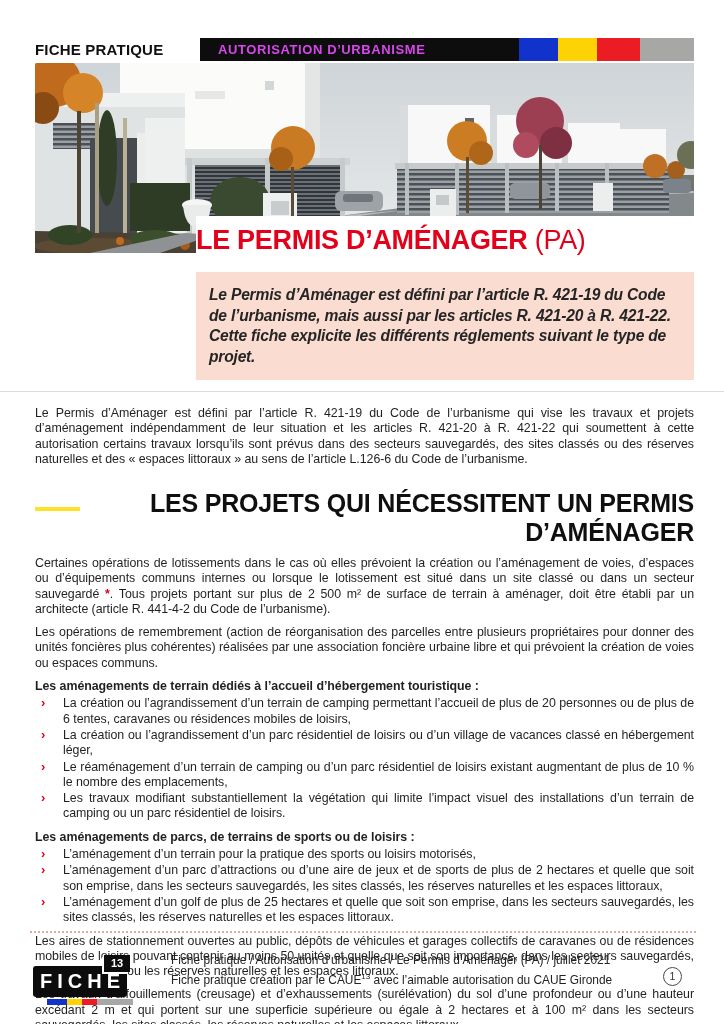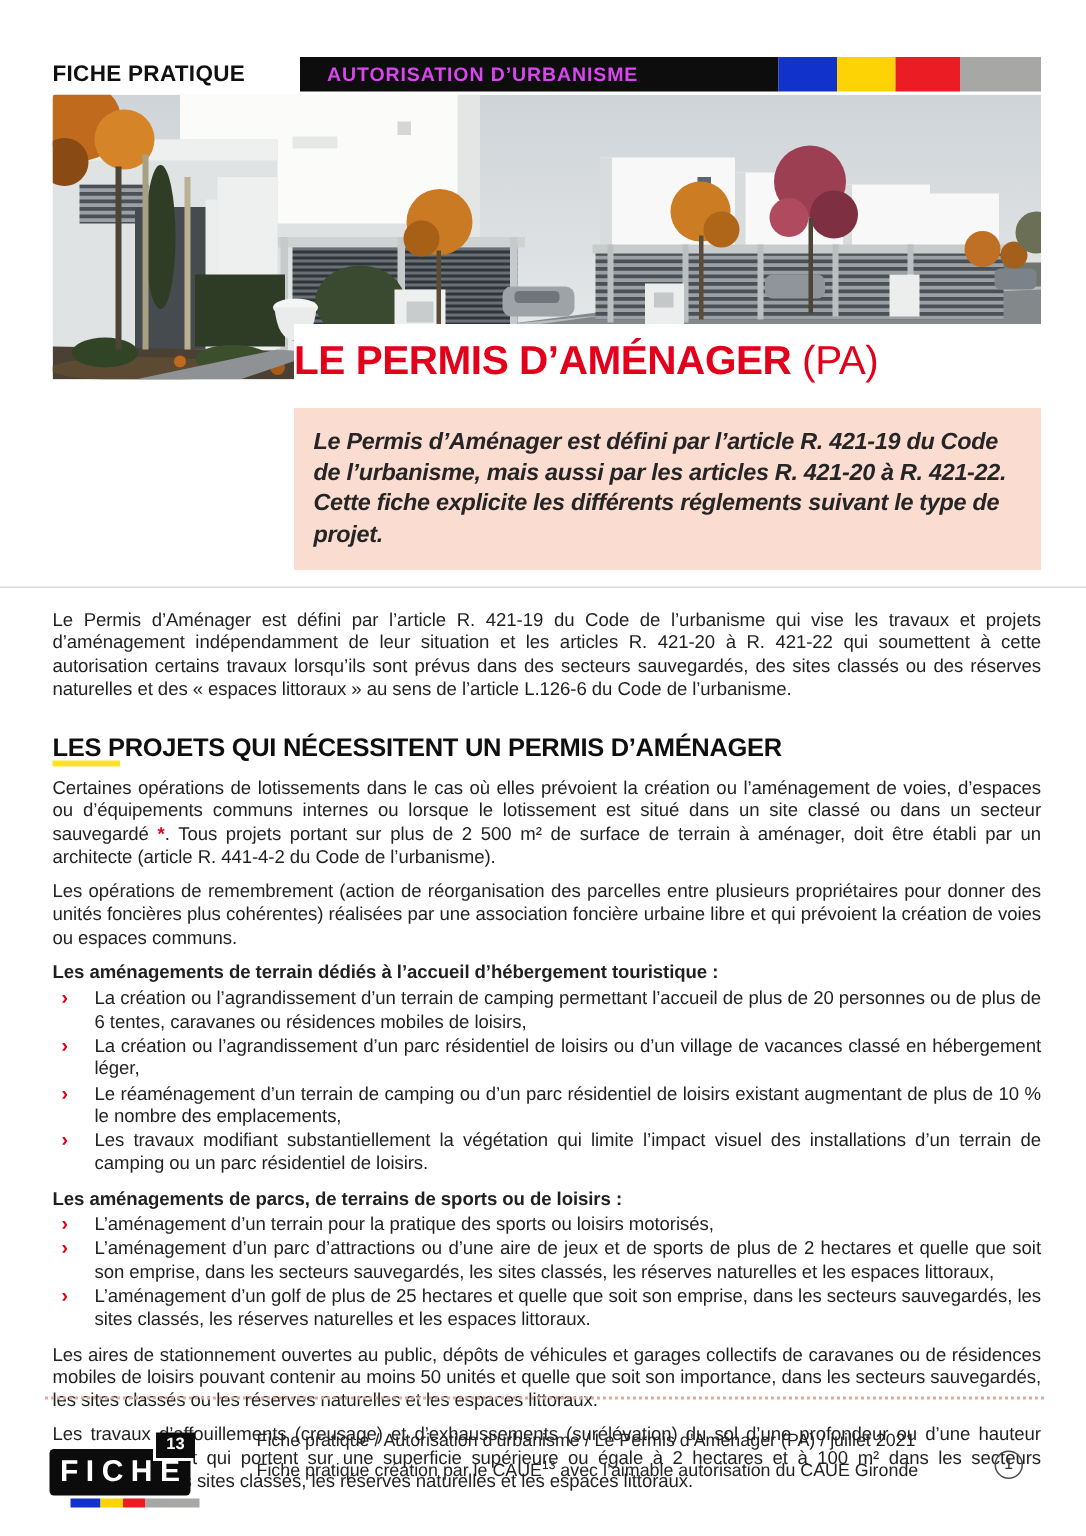--- a/index.html
+++ b/index.html
@@ -33,21 +33,21 @@
   .intro-box p{margin:0;font-size:15.6px;font-weight:bold;font-style:italic;line-height:20.5px;
                color:#252525;letter-spacing:-.2px;}
 
   .hairline{position:absolute;left:0;right:0;top:391px;height:1px;background:#dcdcdc;}
 
   
   .intro-par{position:absolute;left:35px;right:30px;top:406px;}
   .doc-text{font-size:12.4px;line-height:15.3px;letter-spacing:-.05px;text-align:justify;margin:0;}
 
   .section{position:absolute;left:35px;right:30px;top:489px;}
-  .section h2{position:relative;margin:0 0 9px 0;font-size:17px;letter-spacing:-.2px;color:#0f0f0f;}
+  .section h2{position:relative;margin:0 0 9px 0;font-size:25px;letter-spacing:-.2px;color:#0f0f0f;text-align:right;}
   .heading-mark{position:absolute;left:0;top:18px;width:45px;height:4px;background:#fce32a;z-index:0;}
   .heading-text{position:relative;z-index:1;}
   .doc-par{margin:0 0 8px 0;}
   .lead{font-weight:normal;}
   .star{color:#e2001a;font-weight:bold;}
   .group{margin:0 0 8px 0;}
   .group-heading{font-weight:bold;margin:0 0 2px 0;}
   ul.bullets{list-style:none;margin:0;padding:0;}
   ul.bullets li{position:relative;padding-left:28px;margin:0 0 1px 0;}
   .chev{position:absolute;left:6px;top:-1px;color:#e2001a;font-weight:bold;font-size:13px;}

